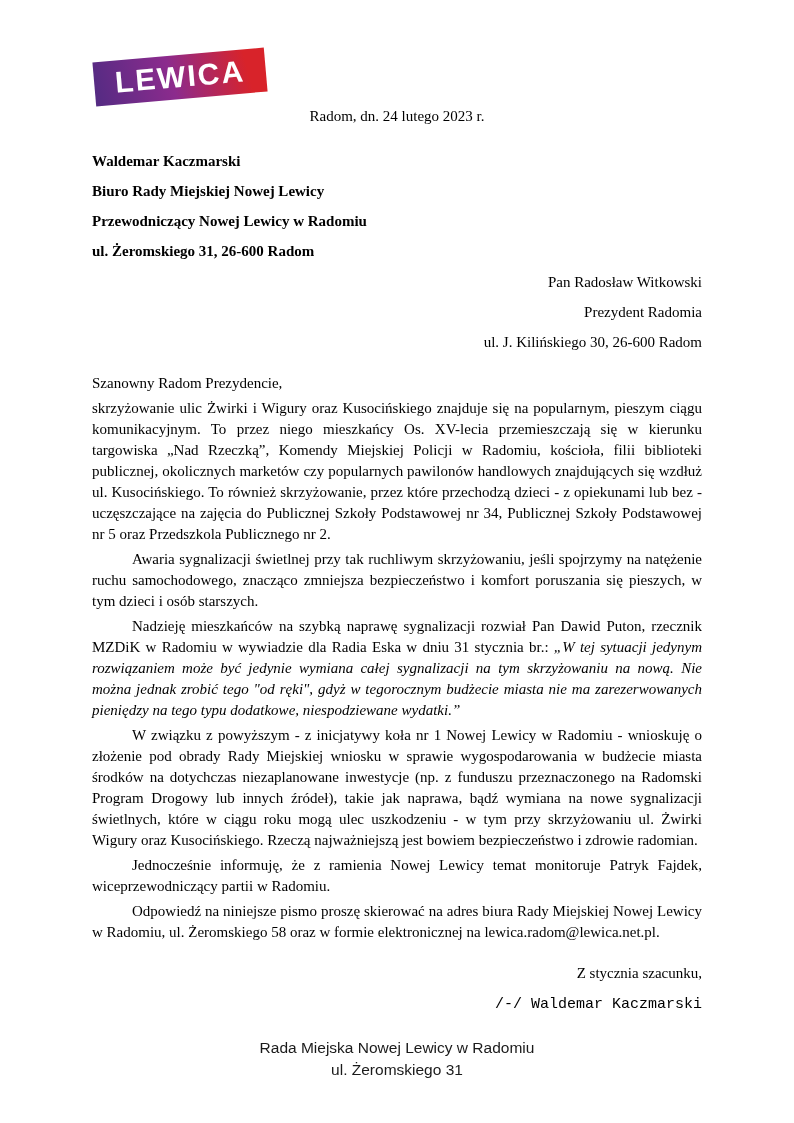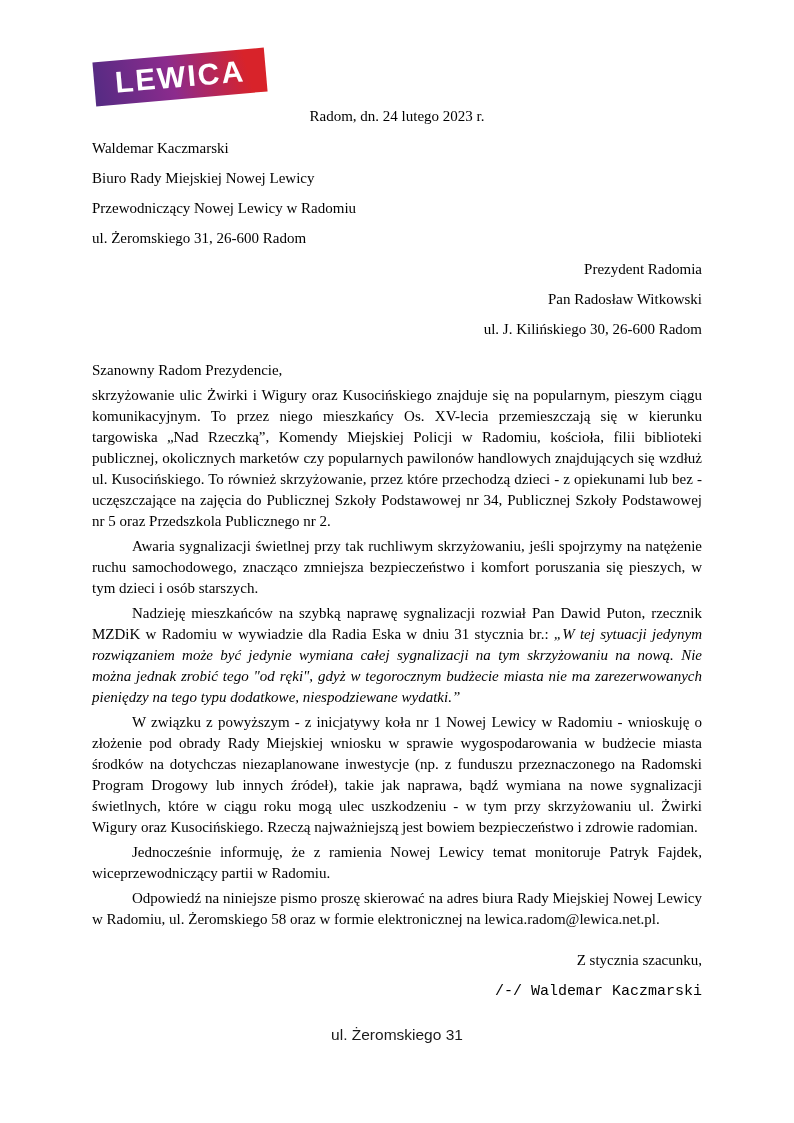--- a/index.html
+++ b/index.html
@@ -33,21 +33,21 @@
     line-height: 1;
   }
   .content {
     padding: 0 92px;
   }
   .date {
     margin-top: 6px;
     text-align: center;
     line-height: 22px;
   }
-  .sender { margin-top: 11px; }
+  .sender { margin-top: 24px; font-weight: bold; }
   .sender p { line-height: 21px; margin-bottom: 9px; }
   .recipient { margin-top: 10px; text-align: right; }
   .recipient p { line-height: 21px; margin-bottom: 9px; }
   .salutation { margin-top: 20px; line-height: 21px; }
   .body-par {
     margin-top: 4px;
     text-align: justify;
     line-height: 21px;
   }
   .indent { text-indent: 40px; }
@@ -78,22 +78,22 @@
     <div class="date">Radom, dn. 24 lutego 2023 r.</div>
 
     <div class="sender">
       <p>Waldemar Kaczmarski</p>
       <p>Biuro Rady Miejskiej Nowej Lewicy</p>
       <p>Przewodniczący Nowej Lewicy w Radomiu</p>
       <p>ul. Żeromskiego 31, 26-600 Radom</p>
     </div>
 
     <div class="recipient">
+      <p>Pan Radosław Witkowski</p>
       <p>Prezydent Radomia</p>
-      <p>Pan Radosław Witkowski</p>
       <p>ul. J. Kilińskiego 30, 26-600 Radom</p>
     </div>
 
     <p class="salutation">Szanowny Radom Prezydencie,</p>
 
     <p class="body-par">skrzyżowanie ulic Żwirki i Wigury oraz Kusocińskiego znajduje się na popularnym, pieszym ciągu komunikacyjnym. To przez niego mieszkańcy Os. XV-lecia przemieszczają się w kierunku targowiska „Nad Rzeczką”, Komendy Miejskiej Policji w Radomiu, kościoła, filii biblioteki publicznej, okolicznych marketów czy popularnych pawilonów handlowych znajdujących się wzdłuż ul. Kusocińskiego. To również skrzyżowanie, przez które przechodzą dzieci - z opiekunami lub bez - uczęszczające na zajęcia do Publicznej Szkoły Podstawowej nr 34, Publicznej Szkoły Podstawowej nr 5 oraz Przedszkola Publicznego nr 2.</p>
 
     <p class="body-par indent">Awaria sygnalizacji świetlnej przy tak ruchliwym skrzyżowaniu, jeśli spojrzymy na natężenie ruchu samochodowego, znacząco zmniejsza bezpieczeństwo i komfort poruszania się pieszych, w tym dzieci i osób starszych.</p>
 
     <p class="body-par indent"><span>Nadzieję mieszkańców na szybką naprawę sygnalizacji rozwiał Pan Dawid Puton,  rzecznik MZDiK w Radomiu w wywiadzie dla Radia Eska w dniu 31 stycznia br.: </span><span class="quote">„W tej sytuacji jedynym rozwiązaniem może być jedynie wymiana całej sygnalizacji na tym skrzyżowaniu na nową. Nie można jednak zrobić tego "od ręki", gdyż w tegorocznym budżecie miasta nie ma zarezerwowanych pieniędzy na tego typu dodatkowe, niespodziewane wydatki.”</span></p>
@@ -103,18 +103,19 @@
     <p class="body-par indent">Jednocześnie informuję, że z ramienia Nowej Lewicy temat monitoruje Patryk Fajdek, wiceprzewodniczący partii w Radomiu.</p>
 
     <p class="body-par indent">Odpowiedź na niniejsze pismo proszę skierować na adres biura Rady Miejskiej Nowej Lewicy w Radomiu, ul. Żeromskiego 58 oraz w formie elektronicznej na lewica.radom@lewica.net.pl.</p>
 
     <div class="closing">
       <p class="valediction">Z stycznia szacunku,</p>
       <p class="signature">/-/ Waldemar Kaczmarski</p>
     </div>
 
     <div class="footer">
+      <p>Rada Miejska Nowej Lewicy w Radomiu</p>
       <p>ul. Żeromskiego 31</p>
 
     </div>
 
   </div>
 </div>
 
 </body></html>

